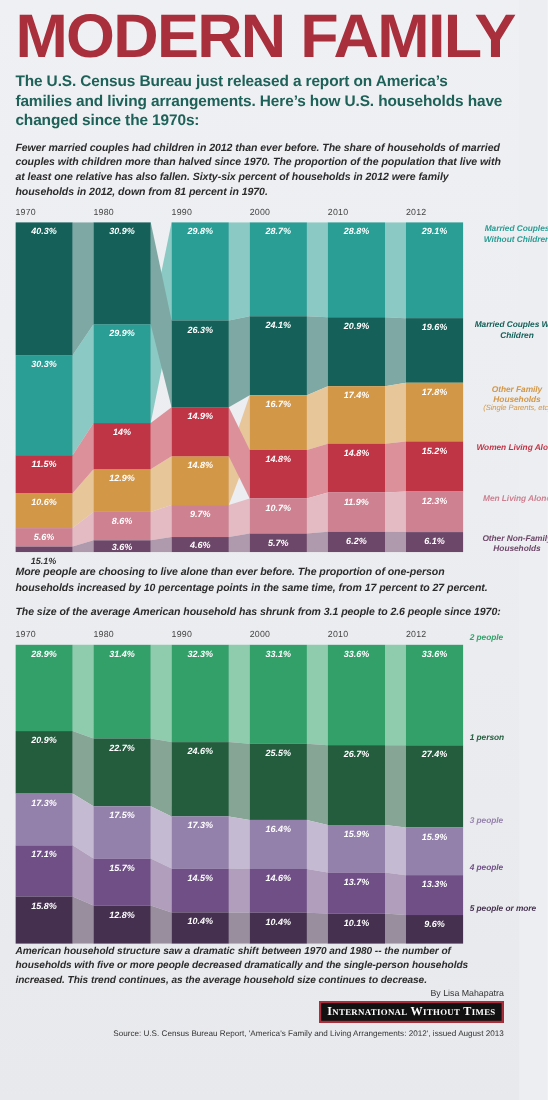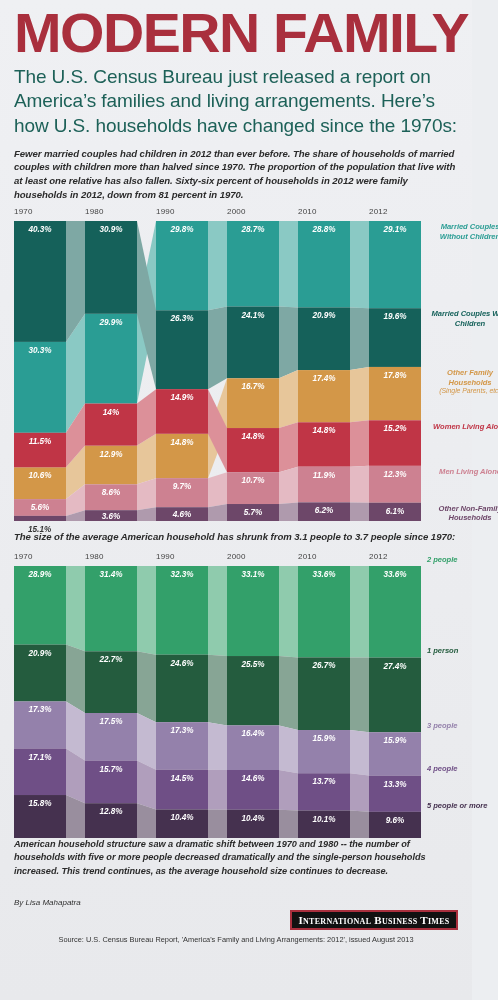--- a/index.html
+++ b/index.html
@@ -26,22 +26,22 @@
     line-height:0.98;
     letter-spacing:-1.5px;
     color:#a92f3d;
     padding-top:6px;
     transform:scaleX(1.02);
     transform-origin:left center;
     white-space:nowrap;
   }
   .subtitle {
     color:#1d6158;
-    font-weight:normal;
-    font-size:19px;
+    font-weight:bold;
+    font-size:14px;
     line-height:1.28;
     margin-top:4px;
     letter-spacing:-0.1px;
   }
   .intro {
     color:#2b2b2b;
     font-style:italic;
     font-size:9.6px;
     line-height:1.42;
     margin-top:9px;
@@ -93,40 +93,40 @@
     paint-order:stroke;
   }
   .outside-val {
     position:absolute;
     font-size:8.2px; font-style:italic; font-weight:bold;
     color:#333;
   }
 
   
   .byline {
-    font-size:8px; font-style:italic; color:#333;
-    margin-top:20px;
+    text-align:right; font-size:8px; color:#333;
+    margin-top:0;
   }
   .ibt {
     margin-left:auto;
     width:168px;
     background:#111;
     border:2px solid #a92f3d;
     color:#fff;
     text-align:center;
     font-family:"Liberation Serif", serif;
     font-variant:small-caps;
     font-weight:bold;
     font-size:11px;
     letter-spacing:0.3px;
     padding:2px 0 2px;
     margin-top:3px;
   }
   .source {
-    text-align:center; font-size:7.4px; color:#333; margin-top:5px;
+    text-align:right; font-size:7.4px; color:#333; margin-top:5px;
   }
 </style>
 </head>
 <body>
 
 <div class="page">
 
   <div class="title">MODERN FAMILY</div>
   <div class="subtitle">The U.S. Census Bureau just released a report on America’s families and living arrangements. Here’s how U.S. households have changed since the 1970s:</div>
   <div class="intro">Fewer married couples had children in 2012 than ever before. The share of households of married couples with children more than halved since 1970. The proportion of the population that live with at least one relative has also fallen. Sixty-six percent of households in 2012 were family households in 2012, down from 81 percent in 1970.</div>
@@ -249,21 +249,22 @@
         <div class="legend-lbl" style="left: 413px; top: 146.954px; color: rgb(211, 151, 72);">Other Family Households<span class="legend-sub">(Single Parents, etc)</span></div>
         <div class="legend-lbl" style="left: 413px; top: 200.301px; color: rgb(192, 53, 70);">Women Living Alone</div>
         <div class="legend-lbl" style="left: 413px; top: 245.855px; color: rgb(205, 129, 145);">Men Living Alone</div>
         <div class="legend-lbl" style="left: 413px; top: 282.718px; color: rgb(109, 71, 105);">Other Non-Family Households</div>
       </div>
     <div id="chart1-extra" style="position: absolute; left: 0px; top: 0px;">
         <div class="outside-val" style="left: 14px; top: 318px;">15.1%</div>
       </div>
   </div>
 
-  <div class="midtext" id="mid2" style="margin-top:9px;">The size of the average American household has shrunk from 3.1 people to 3.7 people since 1970:</div>
+  <div class="midtext" id="mid1" style="margin-top:12px;">More people are choosing to live alone than ever before. The proportion of one-person households increased by 10 percentage points in the same time, from 17 percent to 27 percent.</div>
+  <div class="midtext" id="mid2" style="margin-top:9px;">The size of the average American household has shrunk from 3.1 people to 2.6 people since 1970:</div>
 
   <div class="chart-wrap" id="chart2-wrap" style="margin-top:8px;">
     <div class="year-row" id="chart2-years">
         <div class="year-lbl" style="left: 0px; width: 52px;">1970</div>
         <div class="year-lbl" style="left: 71px; width: 52px;">1980</div>
         <div class="year-lbl" style="left: 142px; width: 52px;">1990</div>
         <div class="year-lbl" style="left: 213px; width: 52px;">2000</div>
         <div class="year-lbl" style="left: 284px; width: 52px;">2010</div>
         <div class="year-lbl" style="left: 355px; width: 52px;">2012</div>
       </div>
@@ -358,15 +359,15 @@
         <div class="legend-lbl" style="left: 413px; top: 1px; color: rgb(51, 160, 106);">2 people</div>
         <div class="legend-lbl" style="left: 413px; top: 92.5752px; color: rgb(36, 92, 62);">1 person</div>
         <div class="legend-lbl" style="left: 413px; top: 167.253px; color: rgb(148, 129, 171);">3 people</div>
         <div class="legend-lbl" style="left: 413px; top: 210.587px; color: rgb(111, 79, 134);">4 people</div>
         <div class="legend-lbl" style="left: 413px; top: 246.836px; color: rgb(69, 49, 79);">5 people or more</div>
       </div>
   </div>
 
   <div class="footnote" style="">American household structure saw a dramatic shift between 1970 and 1980 -- the number of households with five or more people decreased dramatically and the single-person households increased. This trend continues, as the average household size continues to decrease.</div>
   <div class="byline">By Lisa Mahapatra</div>
-  <div class="ibt">International Business Times</div>
+  <div class="ibt">International Without Times</div>
   <div class="source">Source: U.S. Census Bureau Report, 'America's Family and Living Arrangements: 2012', issued August 2013</div>
 </div>
 
 </body></html>

